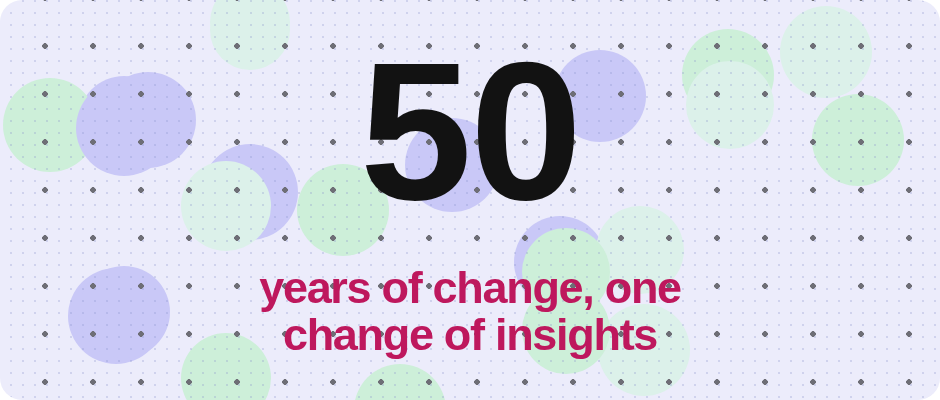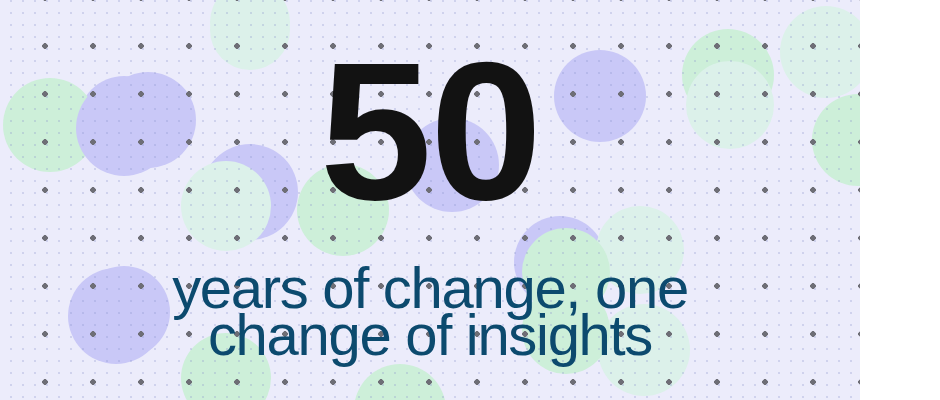--- a/index.html
+++ b/index.html
@@ -72,32 +72,32 @@
     color: #121212;
     transform: scaleX(1.03);
   }
   #headline-sub {
     position: absolute;
     left: 0;
     right: 0;
     top: 264px;
     text-align: center;
     font-family: "Liberation Sans", sans-serif;
-    font-weight: normal;
-    font-size: 58px;
+    font-weight: bold;
+    font-size: 45px;
     line-height: 47px;
     letter-spacing: -1.3px;
-    color: #0c4a6e;
+    color: #be185d;
   }
   .sub-line { display: block; }
 </style>
 </head>
 <body>
 
-<div id="banner" style="width: 860px; height: 400px; background: rgb(236, 236, 251);">
+<div id="banner" style="width: 940px; height: 400px; background: rgb(236, 236, 251); border-radius: 22px;">
 
   <div id="circles">
       <div class="blob" style="left: 100px; top: 72px; width: 96px; height: 96px; background: rgb(201, 200, 247); opacity: 1;"></div>
       <div class="blob" style="left: 78px; top: 76px; width: 92px; height: 92px; background: rgb(201, 200, 247); opacity: 1;"></div>
       <div class="blob" style="left: 202px; top: 144px; width: 96px; height: 96px; background: rgb(201, 200, 247); opacity: 1;"></div>
       <div class="blob" style="left: 210px; top: -18px; width: 80px; height: 80px; background: rgb(220, 241, 234); opacity: 1;"></div>
       <div class="blob" style="left: 3px; top: 78px; width: 94px; height: 94px; background: rgb(205, 239, 217); opacity: 1;"></div>
       <div class="blob" style="left: 405px; top: 118px; width: 94px; height: 94px; background: rgb(201, 200, 247); opacity: 1;"></div>
       <div class="blob" style="left: 210px; top: -10px; width: 80px; height: 80px; background: rgb(220, 241, 234); opacity: 1;"></div>
       <div class="blob" style="left: 68px; top: 268px; width: 96px; height: 96px; background: rgb(201, 200, 247); opacity: 1;"></div>

